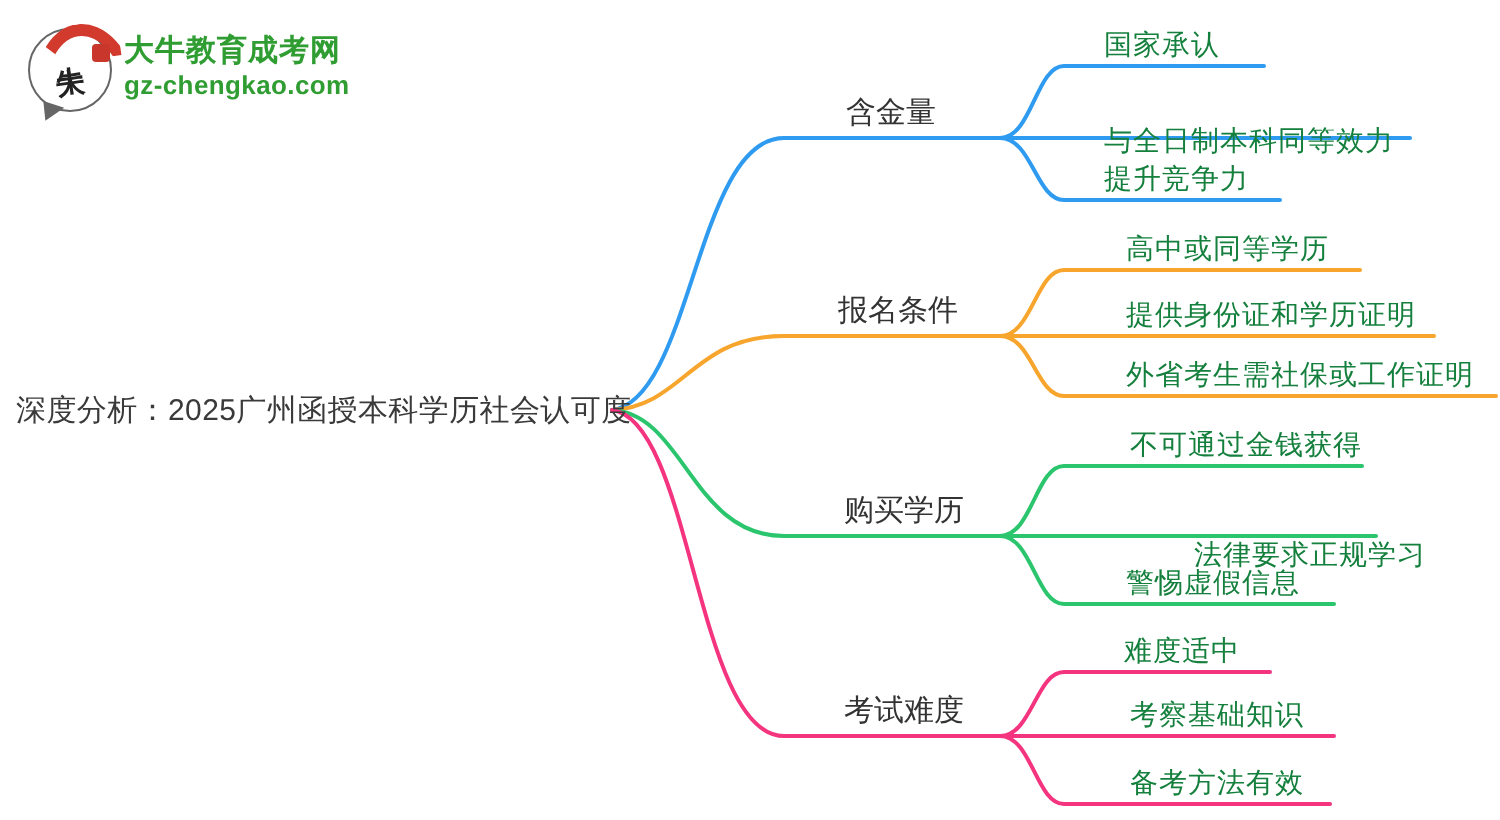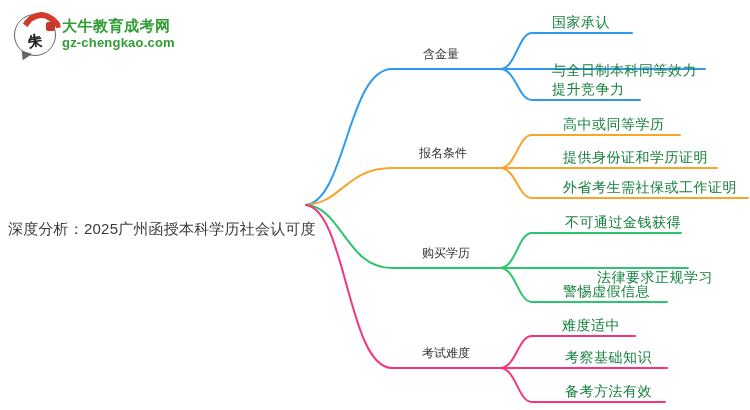--- a/index.html
+++ b/index.html
@@ -5,21 +5,21 @@
   html,body{margin:0;padding:0;}
   body{
     width:750px;height:410px;position:relative;overflow:hidden;
     background:#ffffff;
     font-family:"Liberation Sans","DejaVu Sans",sans-serif;
   }
   .stage{position:absolute;inset:0;width:750px;height:324px;}
   svg.links{position:absolute;left:0;top:0;}
   .label{position:absolute;line-height:1;color:#333;white-space:nowrap;}
   .central{font-size:15px;color:#3a3a3a;letter-spacing:0.2px;}
-  .branch-label{font-size:12px;color:#333;font-family:Liberation Mono, monospace;}
+  .branch-label{font-size:15px;color:#333;}
   .sub-label{font-size:14px;color:#15803d;letter-spacing:0.5px;}
 
   
   .logo{position:absolute;left:12px;top:10px;width:180px;height:50px;}
   .bubble{
     position:absolute;left:2px;top:4px;width:40px;height:40px;
     background:#fff;border:1.5px solid #666;border-radius:50%;
   }
   .bubble-tail{
     position:absolute;left:8px;top:42px;width:0;height:0;
@@ -87,21 +87,21 @@
       <div class="bubble-chars">大牛</div>
       <div class="seal"></div>
     </div>
     <div class="bubble-tail"></div>
     <div class="brand">
       <div class="brand-title">大牛教育成考网</div>
       <div class="brand-url">gz-chengkao.com</div>
     </div>
   </div>
 
-  <div class="label central" style="left:8px;top:198px;margin-top:23px;">深度分析：2025广州函授本科学历社会认可度</div>
+  <div class="label central" style="left:8px;top:198px;">深度分析：2025广州函授本科学历社会认可度</div>
 
   <div class="label branch-label" style="left:423px;top:49px;">含金量</div>
   <div class="label sub-label" style="left:552px;top:15px;">国家承认</div>
   <div class="label sub-label" style="left:552px;top:51px;margin-top:12px;">与全日制本科同等效力</div>
   <div class="label sub-label" style="left:552px;top:82px;">提升竞争力</div>
 
   <div class="label branch-label" style="left:419px;top:148px;">报名条件</div>
   <div class="label sub-label" style="left:563px;top:117px;">高中或同等学历</div>
   <div class="label sub-label" style="left:563px;top:150px;">提供身份证和学历证明</div>
   <div class="label sub-label" style="left:563px;top:180px;">外省考生需社保或工作证明</div>

